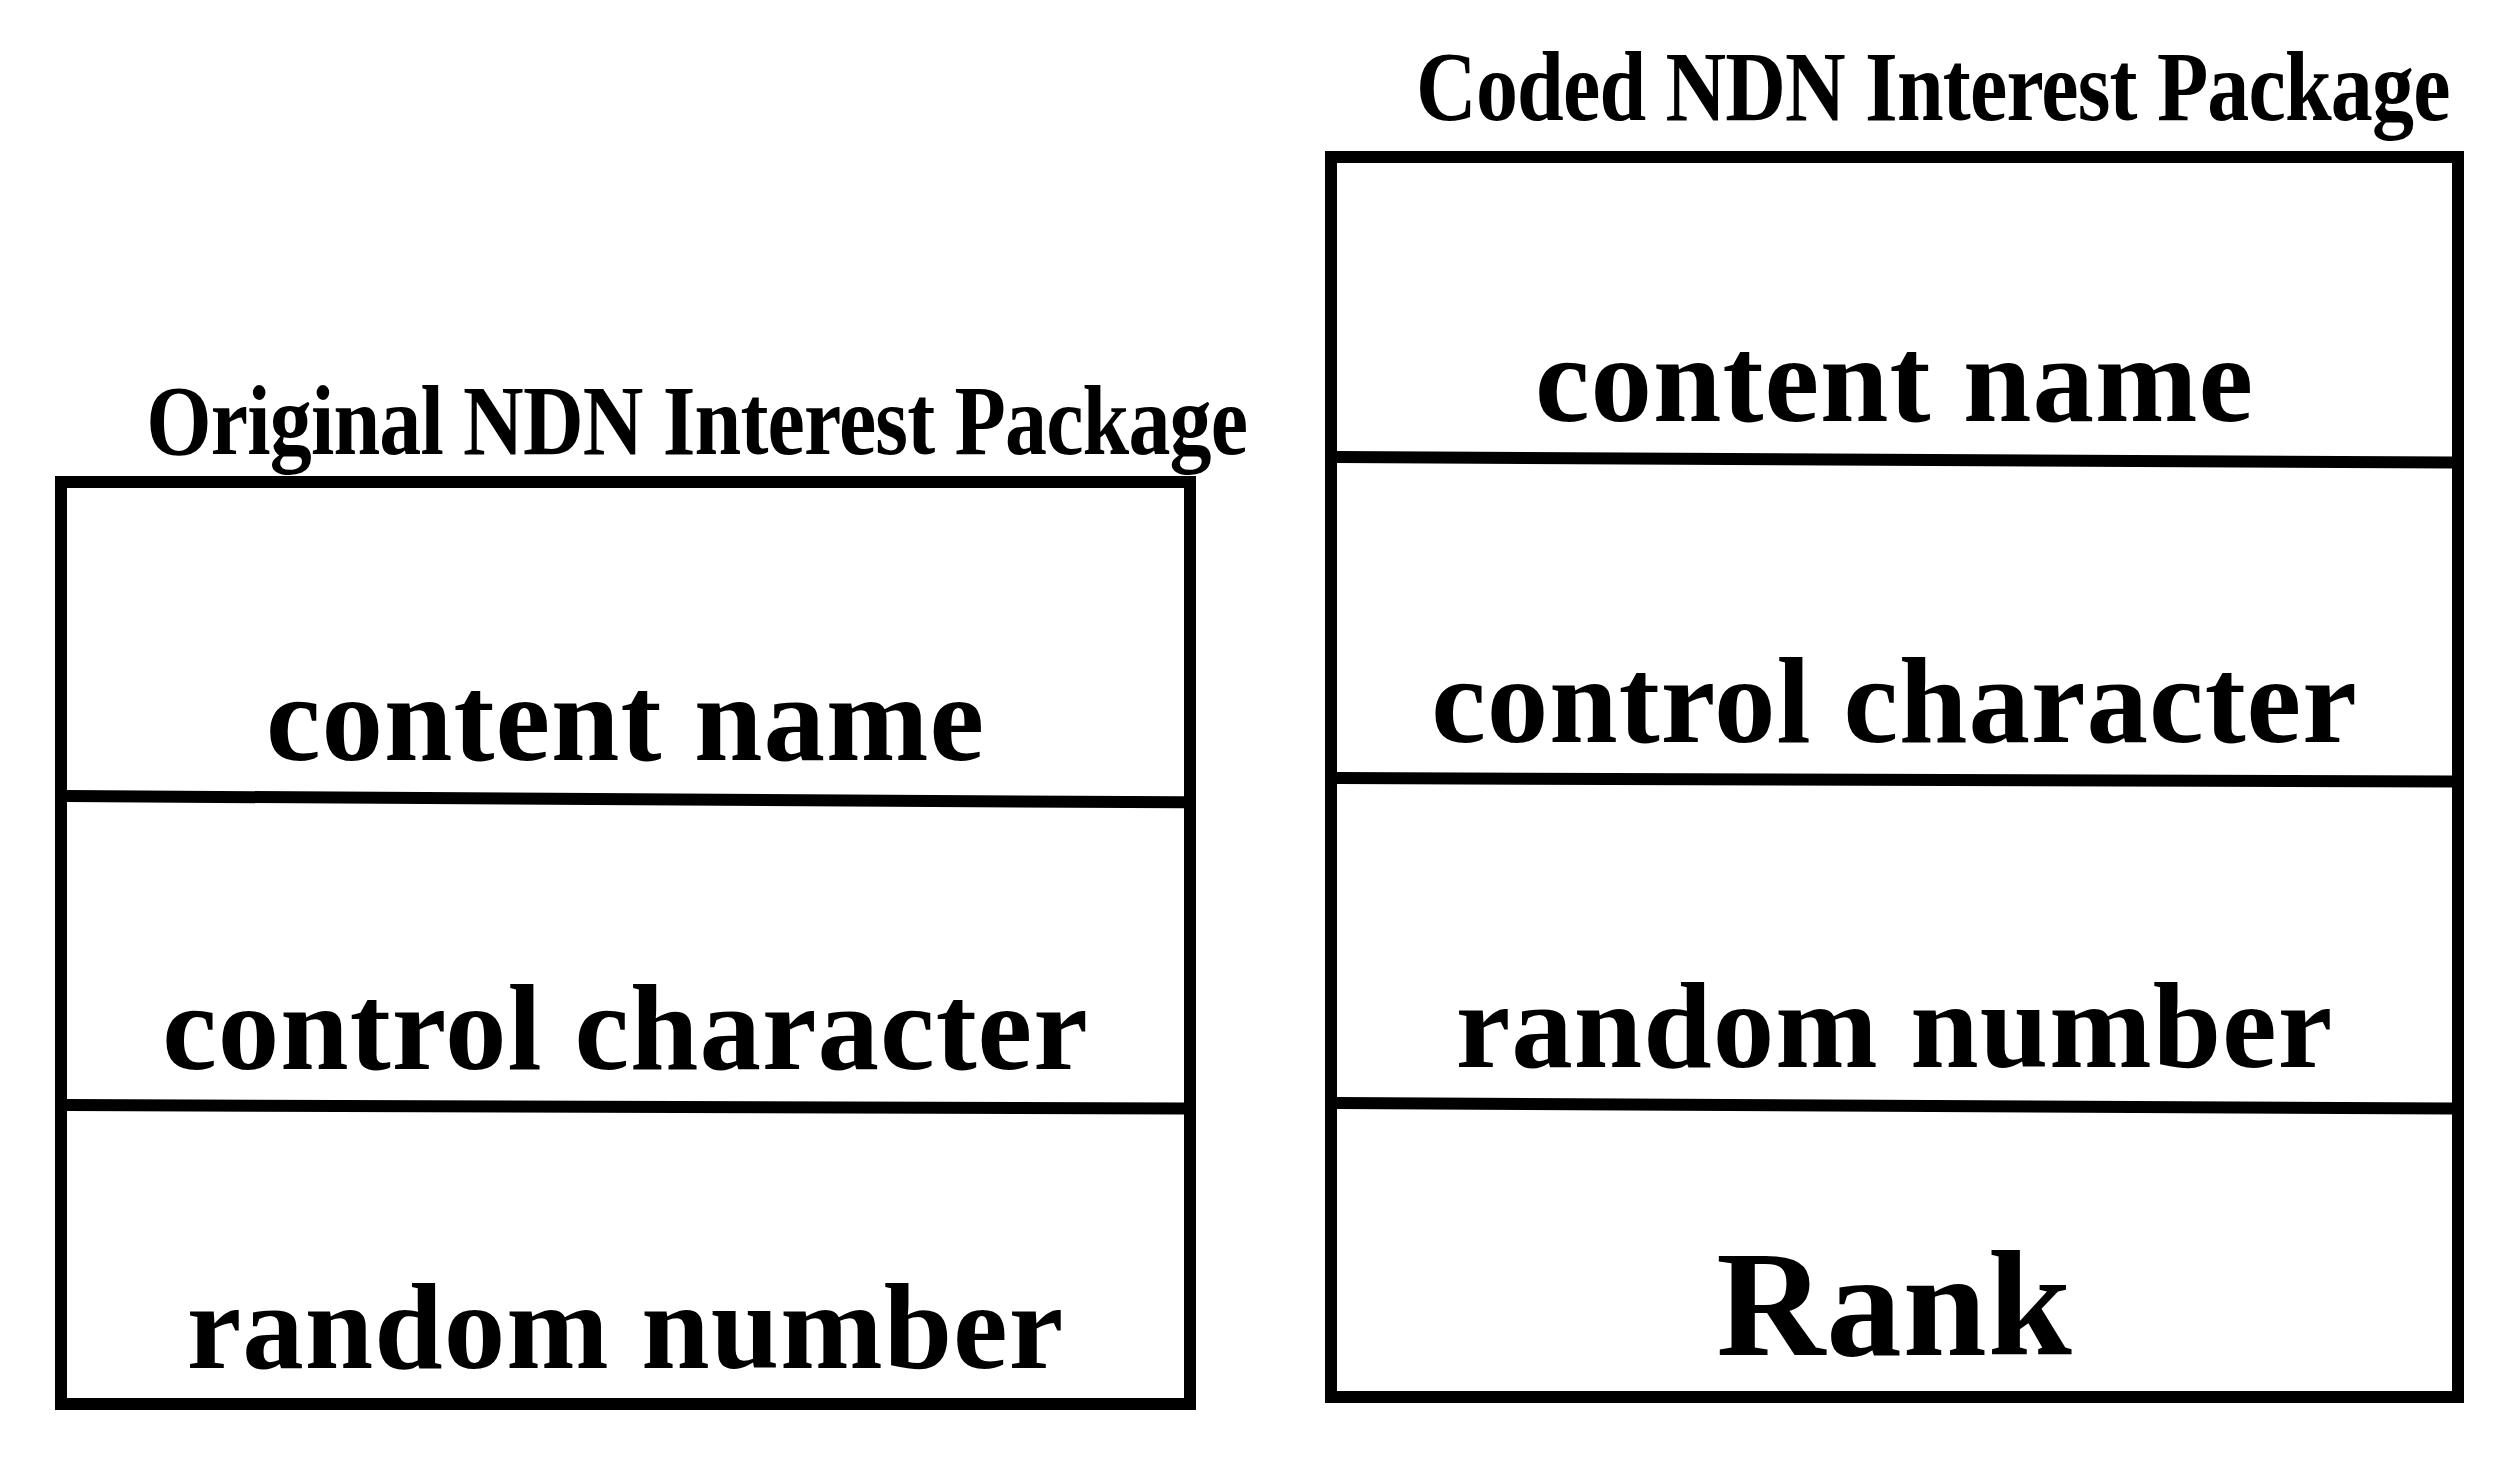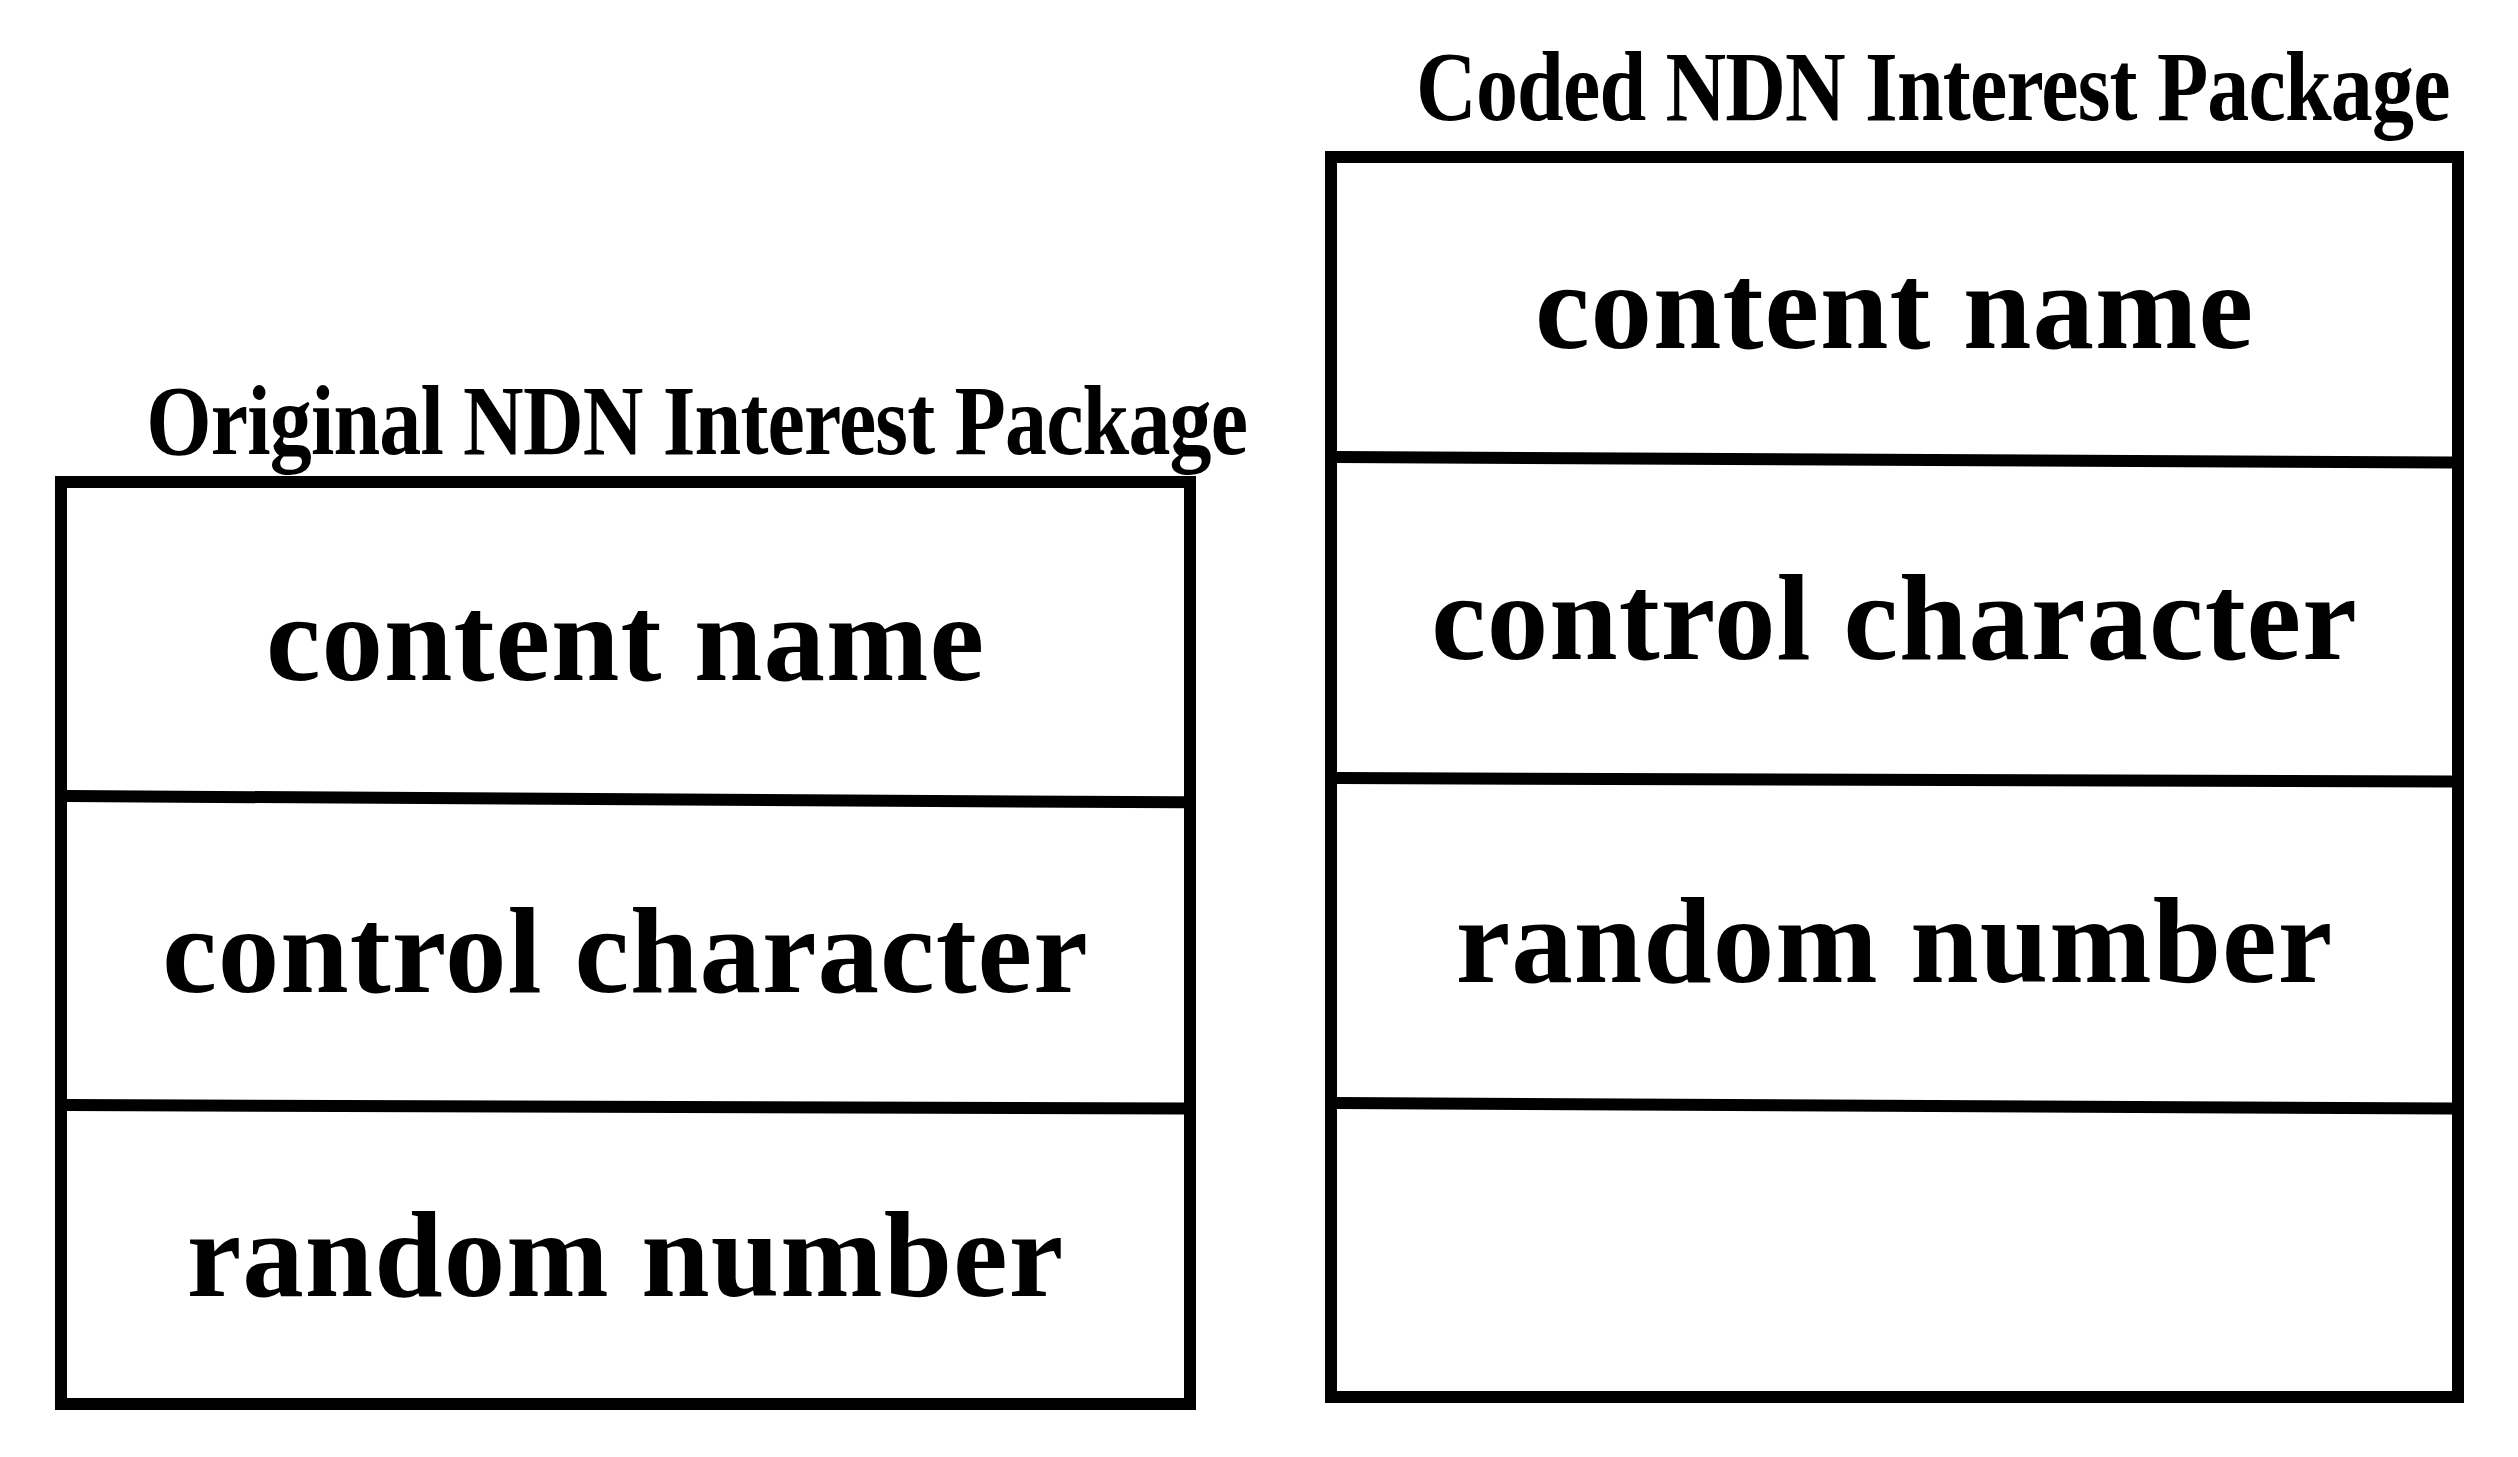--- a/index.html
+++ b/index.html
@@ -35,21 +35,21 @@
     border: 12px solid #000000;
     display: flex;
     flex-direction: column;
     overflow: hidden;
     background: #ffffff;
   }
   .box-left  { left: 55px;   top: 476px; width: 1141px; height: 934px;  }
   .box-right { left: 1325px; top: 151px; width: 1139px; height: 1252px; }
   .pkg-row {
     display: flex;
-    align-items: center;
+    align-items: flex-end;
     justify-content: center;
     font-size: 123px;
     letter-spacing: 1px;
     white-space: nowrap;
   }
   .row-grow { flex: 1 1 auto; }
   .rank-row { font-size: 151px; }
   .divider {
     flex: 0 0 auto;
     height: 12px;
@@ -97,16 +97,19 @@
     </div>
     <div class="divider tilt-c"></div>
     <div class="pkg-row r2">
       <span>control character</span>
     </div>
     <div class="divider tilt-b"></div>
     <div class="pkg-row r3">
       <span>random number</span>
     </div>
     <div class="divider tilt-c"></div>
+    <div class="pkg-row row-grow rank-row">
+      <span>Rank</span>
+    </div>
   </div>
 
 </div>
 
 
 </body></html>

